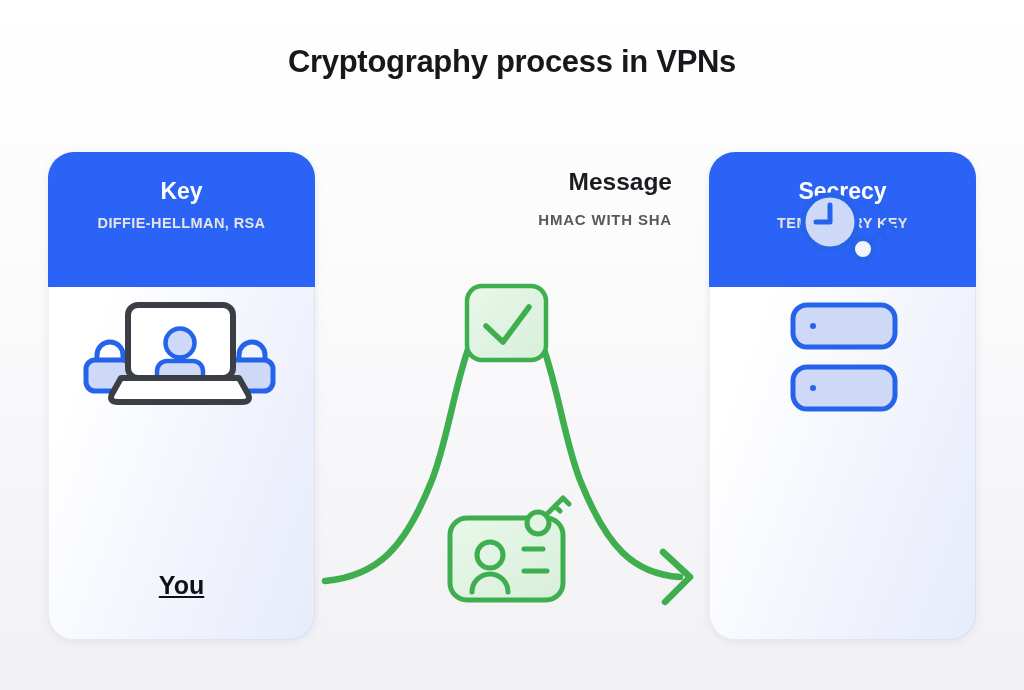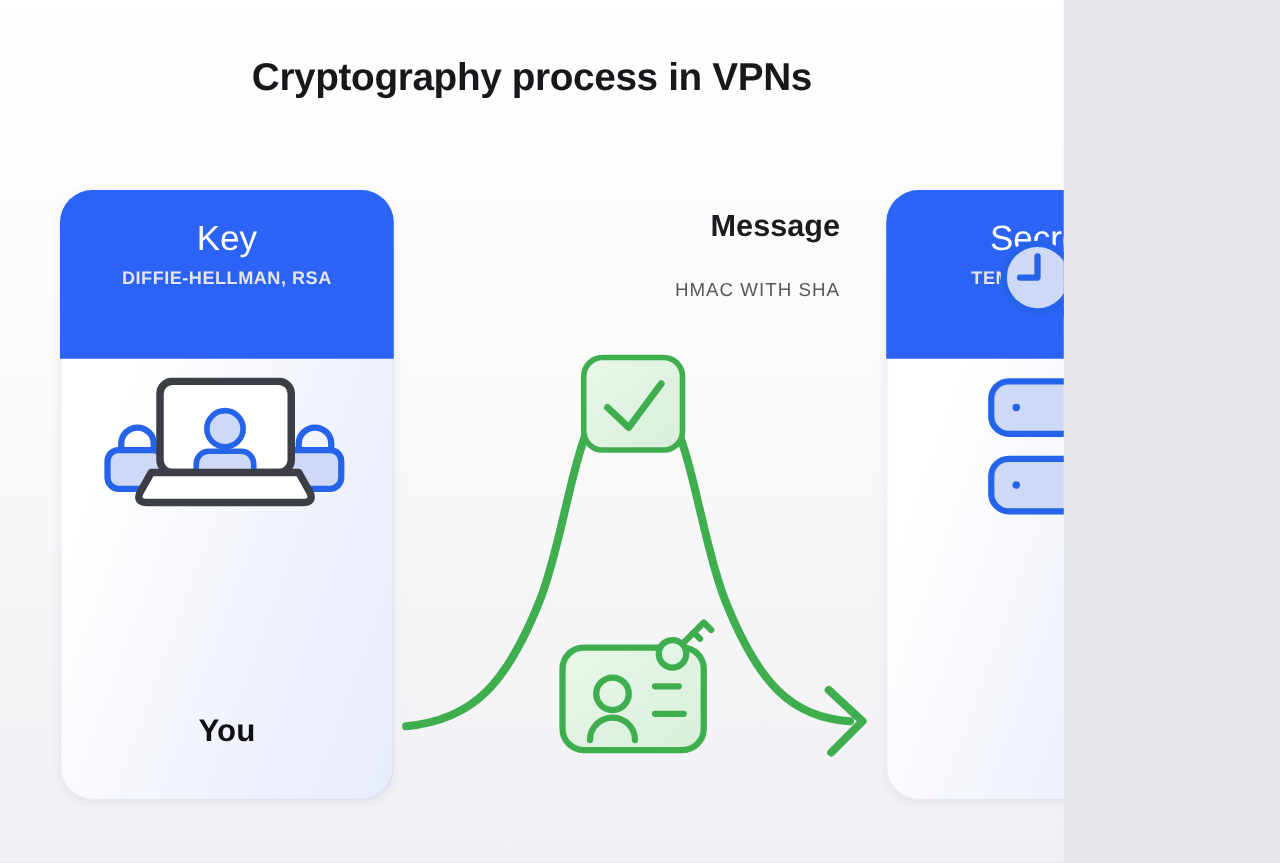--- a/index.html
+++ b/index.html
@@ -1,45 +1,45 @@
 <!DOCTYPE html>
 <html><head>
 <meta charset="utf-8">
 <style>
   html,body{margin:0;padding:0;background:#e8e8ec;}
   .canvas{
-    position:relative;width:851px;height:690px;overflow:hidden;
+    position:relative;width:1024px;height:690px;overflow:hidden;
     background:linear-gradient(180deg,#ffffff 0%,#fbfbfc 40%,#f1f1f5 100%);
     font-family:"Liberation Sans",sans-serif;
   }
   .main-title{
     position:absolute;top:44px;left:0;width:100%;text-align:center;
     font-size:31px;font-weight:800;color:#17181c;letter-spacing:-0.3px;
   }
   .card{
     position:absolute;top:152px;width:267px;height:488px;border-radius:26px;
     background:linear-gradient(110deg,#ffffff 25%,#eef1fc 75%,#e7ecfa 100%);
     box-shadow:0 2px 8px rgba(80,80,140,0.10), inset 0 0 0 1px rgba(150,150,210,0.16);
   }
   .card.left{left:48px}
   .card.right{left:709px}
   .card-header{
     position:absolute;top:0;left:0;right:0;height:135px;box-sizing:border-box;
     border-radius:26px 26px 0 0;background:#2a63f5;color:#ffffff;
     text-align:center;padding-top:24px;
   }
-  .card-header .t{font-size:28px;font-weight:400;line-height:30px}
+  .card-header .t{font-size:23px;font-weight:700;line-height:30px}
   .card-header .s{margin-top:9px;font-size:14.5px;font-weight:600;color:#e5e5e5;letter-spacing:0.4px}
   .card-footer{
     position:absolute;bottom:40px;left:0;width:100%;text-align:center;
-    font-size:25px;font-weight:700;color:#101015;
+    font-size:25px;font-weight:700;color:#101015;text-decoration:underline;
   }
   .mid{position:absolute;left:352px;top:166px;width:320px;text-align:right}
   .mid .t{font-size:24.5px;font-weight:700;color:#1b1c20;line-height:31px}
-  .mid .s{margin-top:27px;font-size:15px;font-weight:400;color:#58595b;letter-spacing:0.8px}
+  .mid .s{margin-top:14px;font-size:15px;font-weight:700;color:#58595b;letter-spacing:0.8px}
   .abs{position:absolute}
   svg{display:block}
   .overlay{position:absolute;left:0;top:0;pointer-events:none}
 </style>
 </head>
 <body>
 
 <div class="canvas">
 
   <div class="main-title">Cryptography process in VPNs</div>

